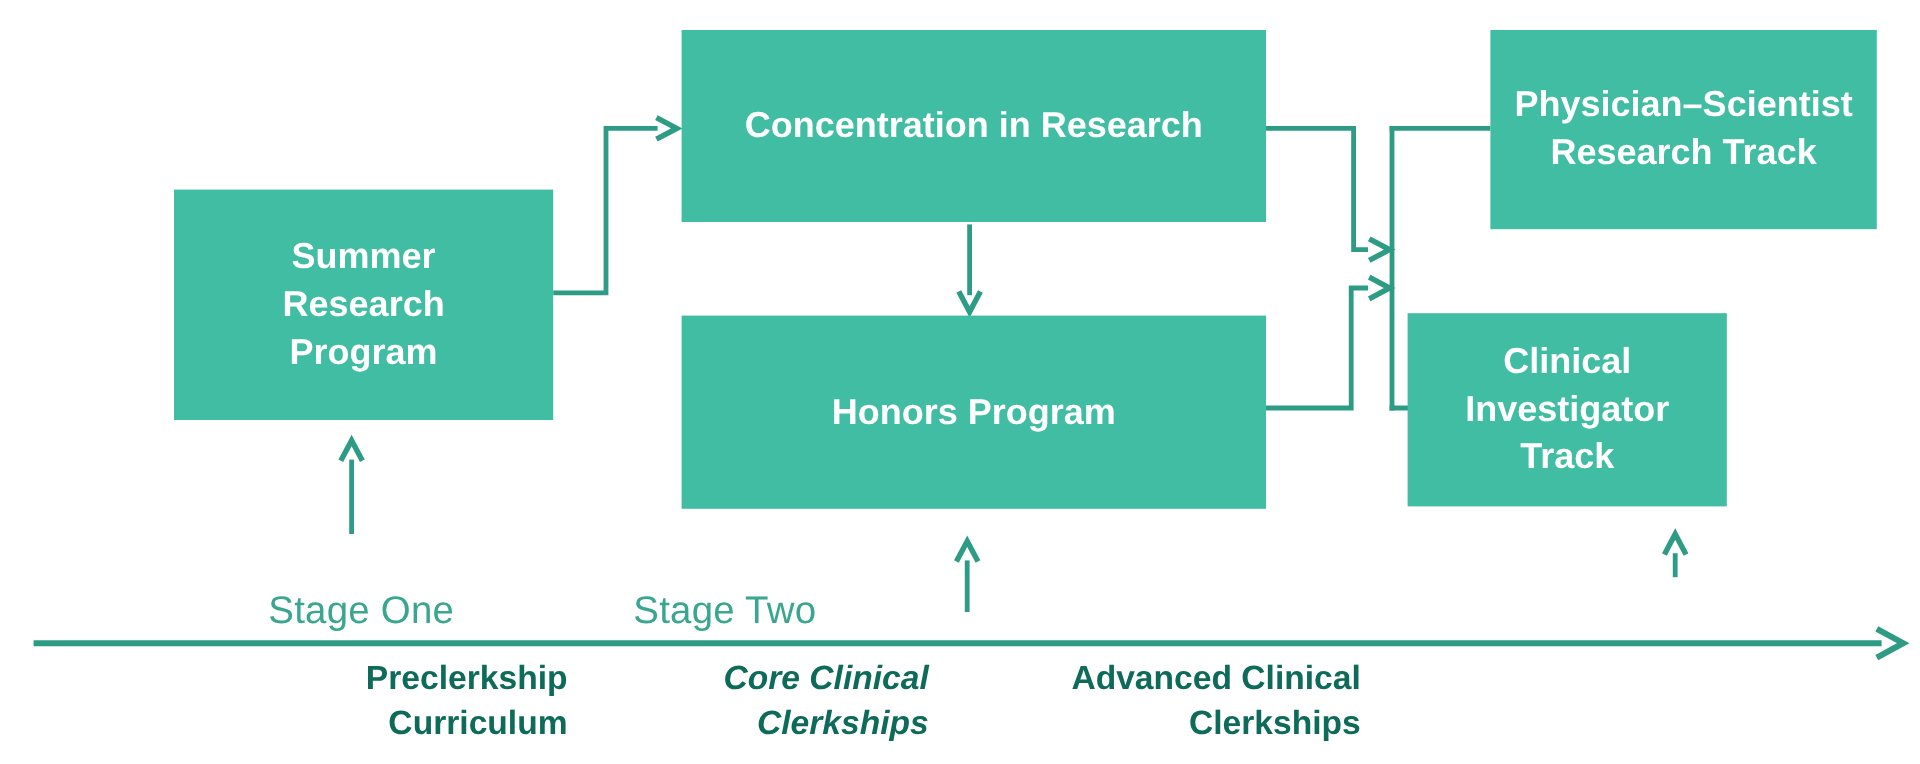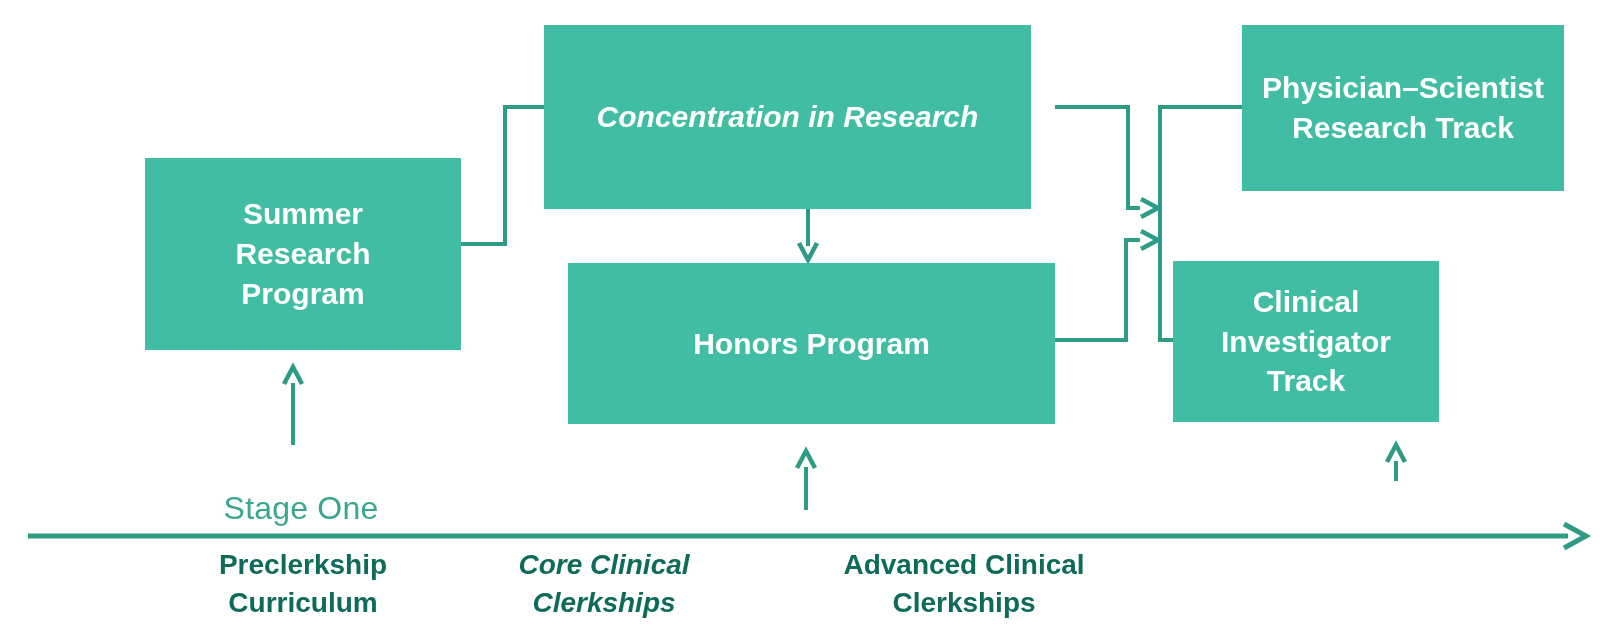--- a/index.html
+++ b/index.html
@@ -9,39 +9,39 @@
     font-family:"Liberation Sans",sans-serif;
   }
   
   .node{
     position:absolute;display:flex;align-items:center;justify-content:center;
     background:var(--box-fill,#40bda3);color:var(--box-text,#ffffff);
     font-size:30px;font-weight:700;text-align:center;
     white-space:pre-line;line-height:1.33;padding:0 4px;box-sizing:border-box;
   }
   #n-summer       {left:145px;  top:158px; width:316px; height:192px;}
-  #n-concentration{left:544px;  top:25px;  width:487px; height:184px;font-style:italic;}
+  #n-concentration{left:568px;  top:25px;  width:487px; height:160px;}
   #n-honors       {left:568px;  top:263px; width:487px; height:161px;}
   #n-physician    {left:1242px; top:25px;  width:322px; height:166px;}
   #n-clinical     {left:1173px; top:261px; width:266px; height:161px;}
 
   
   svg.wires{position:absolute;left:0;top:0;width:1600px;height:637px;}
   .c{fill:none;stroke:var(--line-color,#2e9b85);stroke-width:4px;}
   .head{fill:none;stroke:var(--line-color,#2e9b85);stroke-width:4.5px;stroke-linejoin:miter;}
   .thick{stroke-width:5px;}
 
   
   .stage{
     position:absolute;width:340px;text-align:center;
     font-size:32px;font-weight:500;letter-spacing:.2px;
     color:var(--stage-label-color,#3ba690);
   }
   .phase{
-    position:absolute;width:340px;text-align:center;
+    position:absolute;width:340px;text-align:right;
     font-size:28px;font-weight:700;white-space:pre-line;line-height:1.34;
     color:var(--phase-label-color,#0e6b5a);
   }
   #l-stage1{left:131px; top:490px;}
   #l-stage2{left:434px; top:490px;}
   #l-stage3{left:815px; top:490px;}
   #l-resid {left:1226px;top:490px;}
   #p-stage1{left:133px; top:546px;}
   #p-stage2{left:434px; top:546px;font-style:italic;}
   #p-stage3{left:794px; top:546px;}
@@ -109,20 +109,21 @@
   <div class="node" id="n-honors">Honors Program</div>
 
   <div class="node" id="n-physician">Physician–Scientist
 Research Track</div>
 
   <div class="node" id="n-clinical">Clinical
 Investigator
 Track</div>
 
   <div class="stage" id="l-stage1">Stage One</div>
+  <div class="stage" id="l-stage2">Stage Two</div>
 
   <div class="phase" id="p-stage1">Preclerkship
 Curriculum</div>
   <div class="phase" id="p-stage2">Core Clinical
 Clerkships</div>
   <div class="phase" id="p-stage3">Advanced Clinical
 Clerkships</div>
 
 </div>
 

